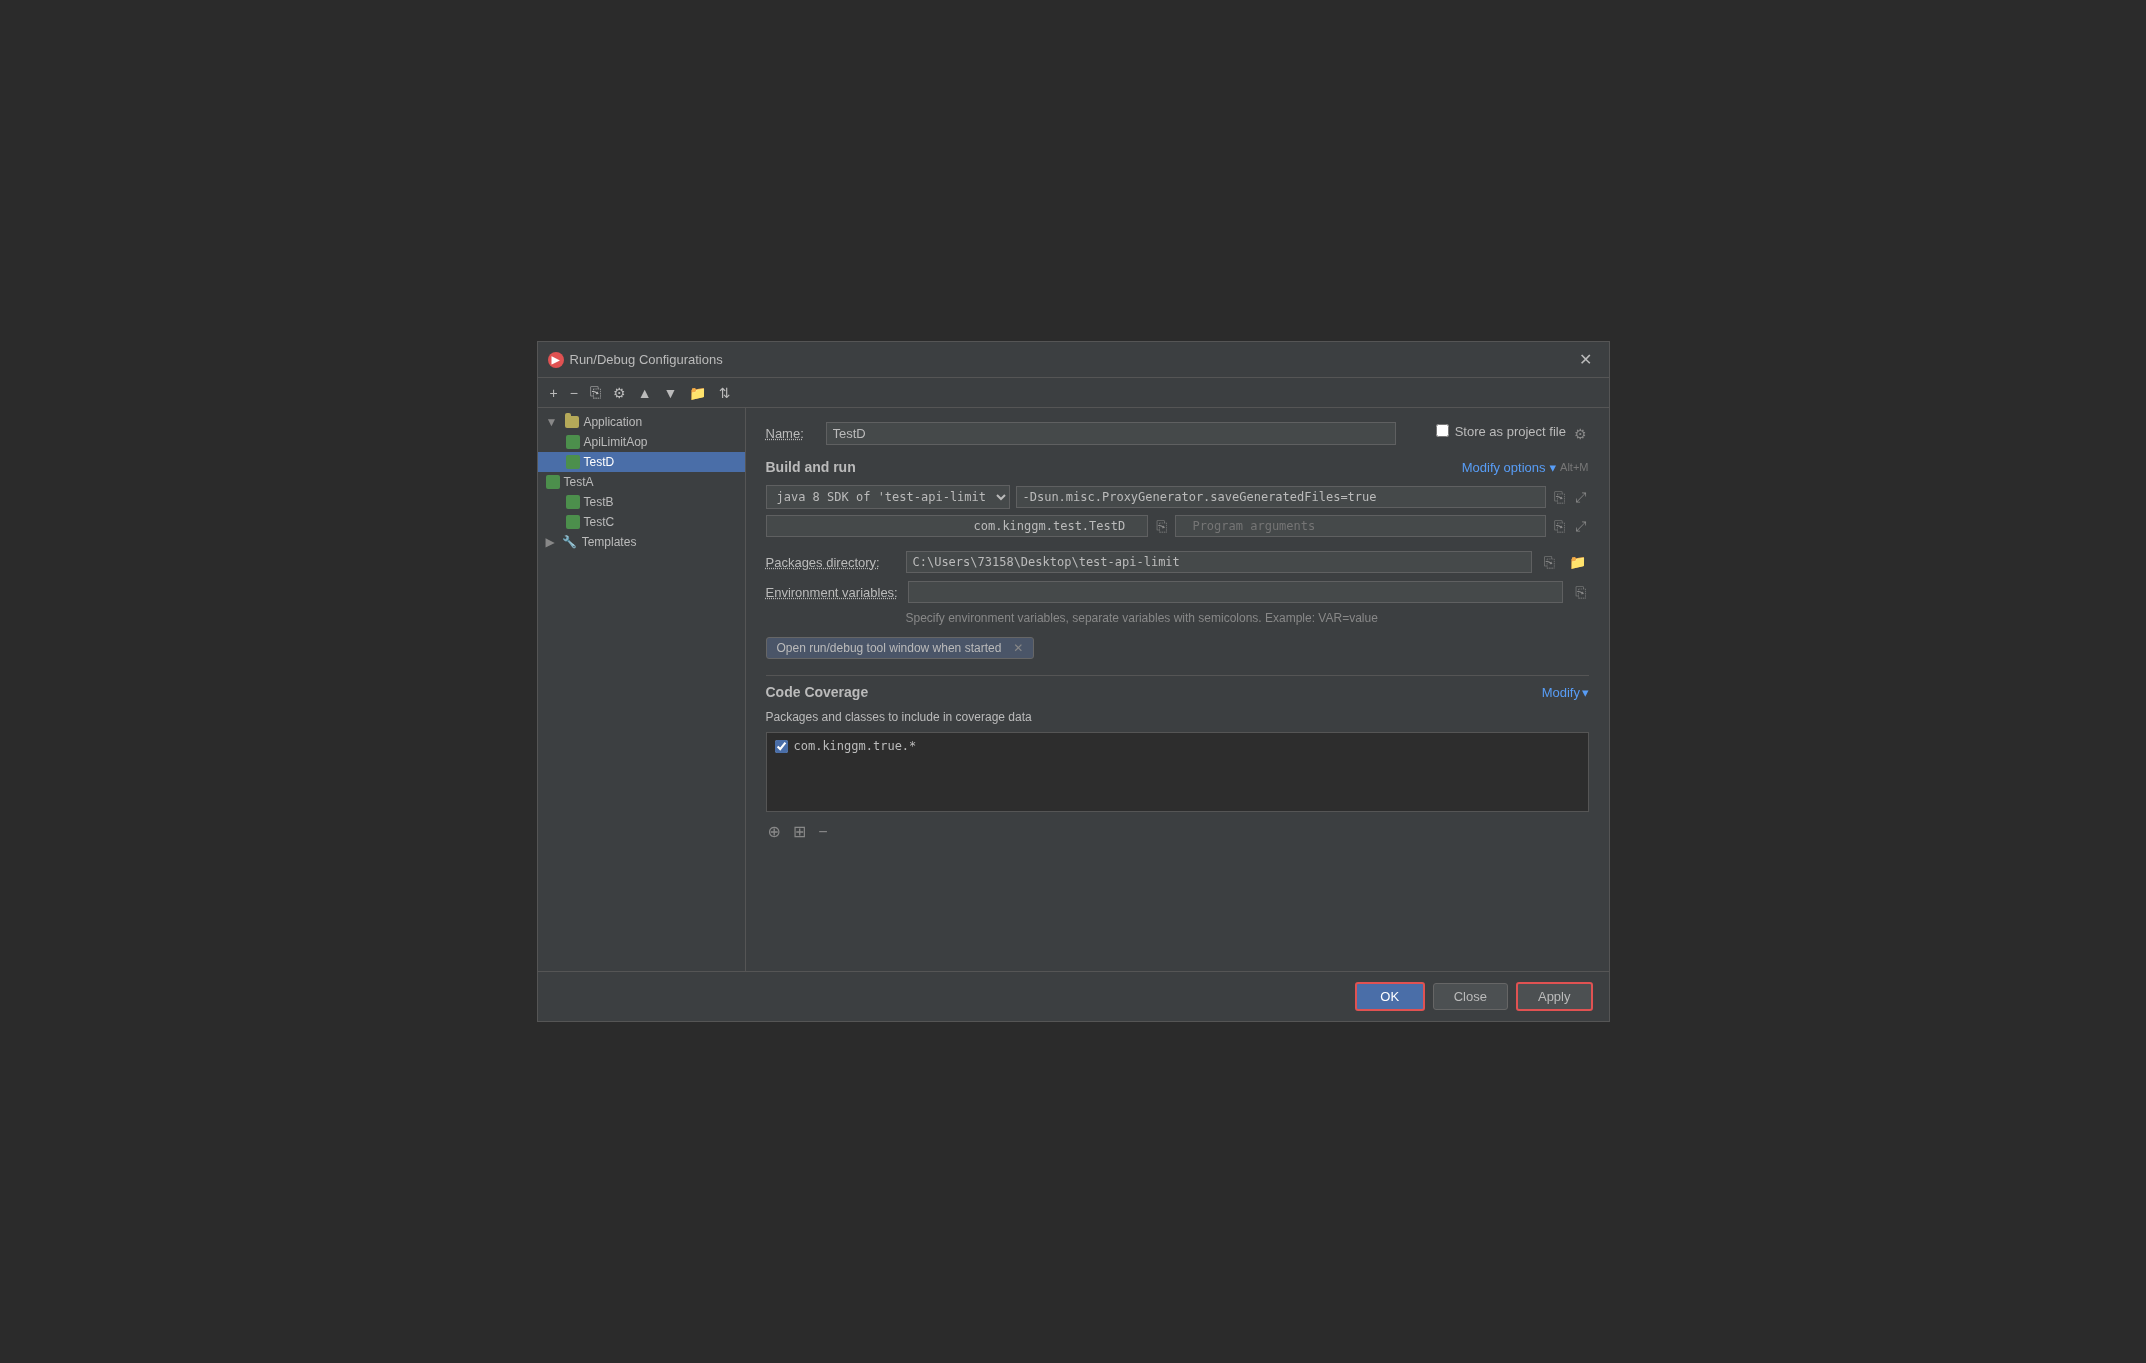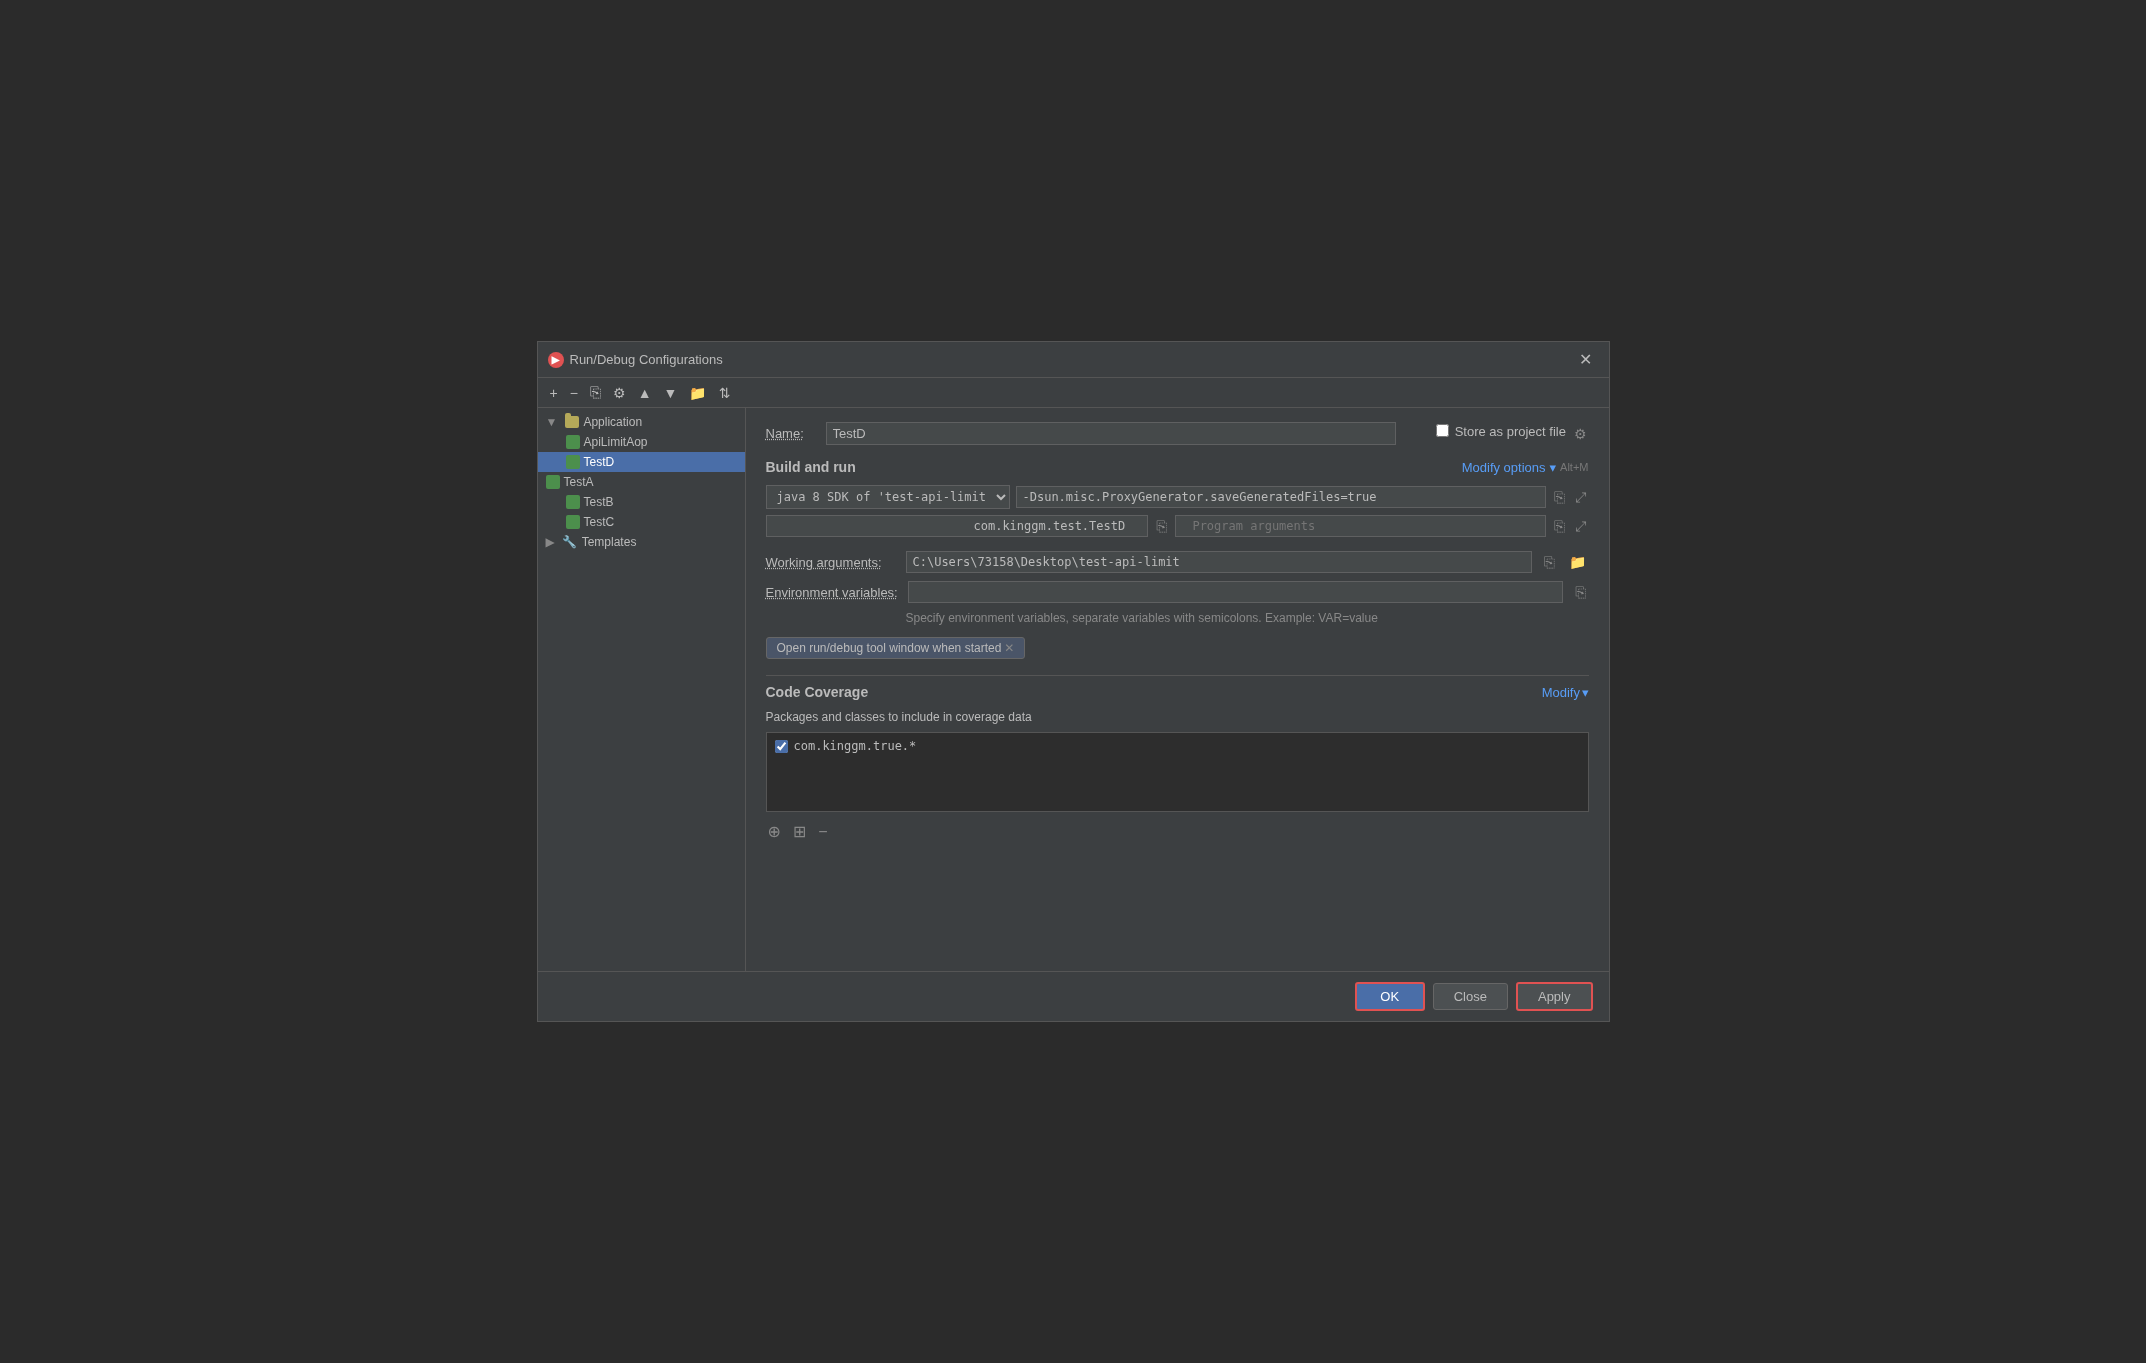--- a/index.html
+++ b/index.html
@@ -276,21 +276,21 @@
     }
     .tag {
       background: #4a5568;
       border: 1px solid #666;
       border-radius: 3px;
       padding: 3px 10px;
       font-size: 12px;
       color: #bbb;
       display: flex;
       align-items: center;
-      gap: 3px;
+      gap: 12px;
     }
     .tag-close {
       cursor: pointer;
       color: #888;
       font-size: 12px;
     }
     .divider {
       border: none;
       border-top: 1px solid #555;
       margin: 8px 0;
@@ -489,21 +489,21 @@
 
       <div class="main-class-row">
         <input class="main-class-input" type="text" value="com.kinggm.test.TestD" style="flex: 1 1 0%;">
         <button class="icon-btn">⎘</button>
         <input class="prog-args-input" type="text" placeholder="Program arguments" style="flex: 1 1 0%;">
         <button class="icon-btn">⎘</button>
         <button class="icon-btn">⤢</button>
       </div>
 
       <div class="field-row">
-        <label class="field-label">Working arguments:</label>
+        <label class="field-label">Packages directory:</label>
         <input class="field-input" type="text" value="C:\Users\73158\Desktop\test-api-limit" style="">
         <button class="icon-btn">⎘</button>
         <button class="icon-btn">📁</button>
       </div>
 
       <div class="field-row">
         <label class="field-label">Environment variables:</label>
         <input class="field-input" type="text" value="" style="">
         <button class="icon-btn">⎘</button>
       </div>

